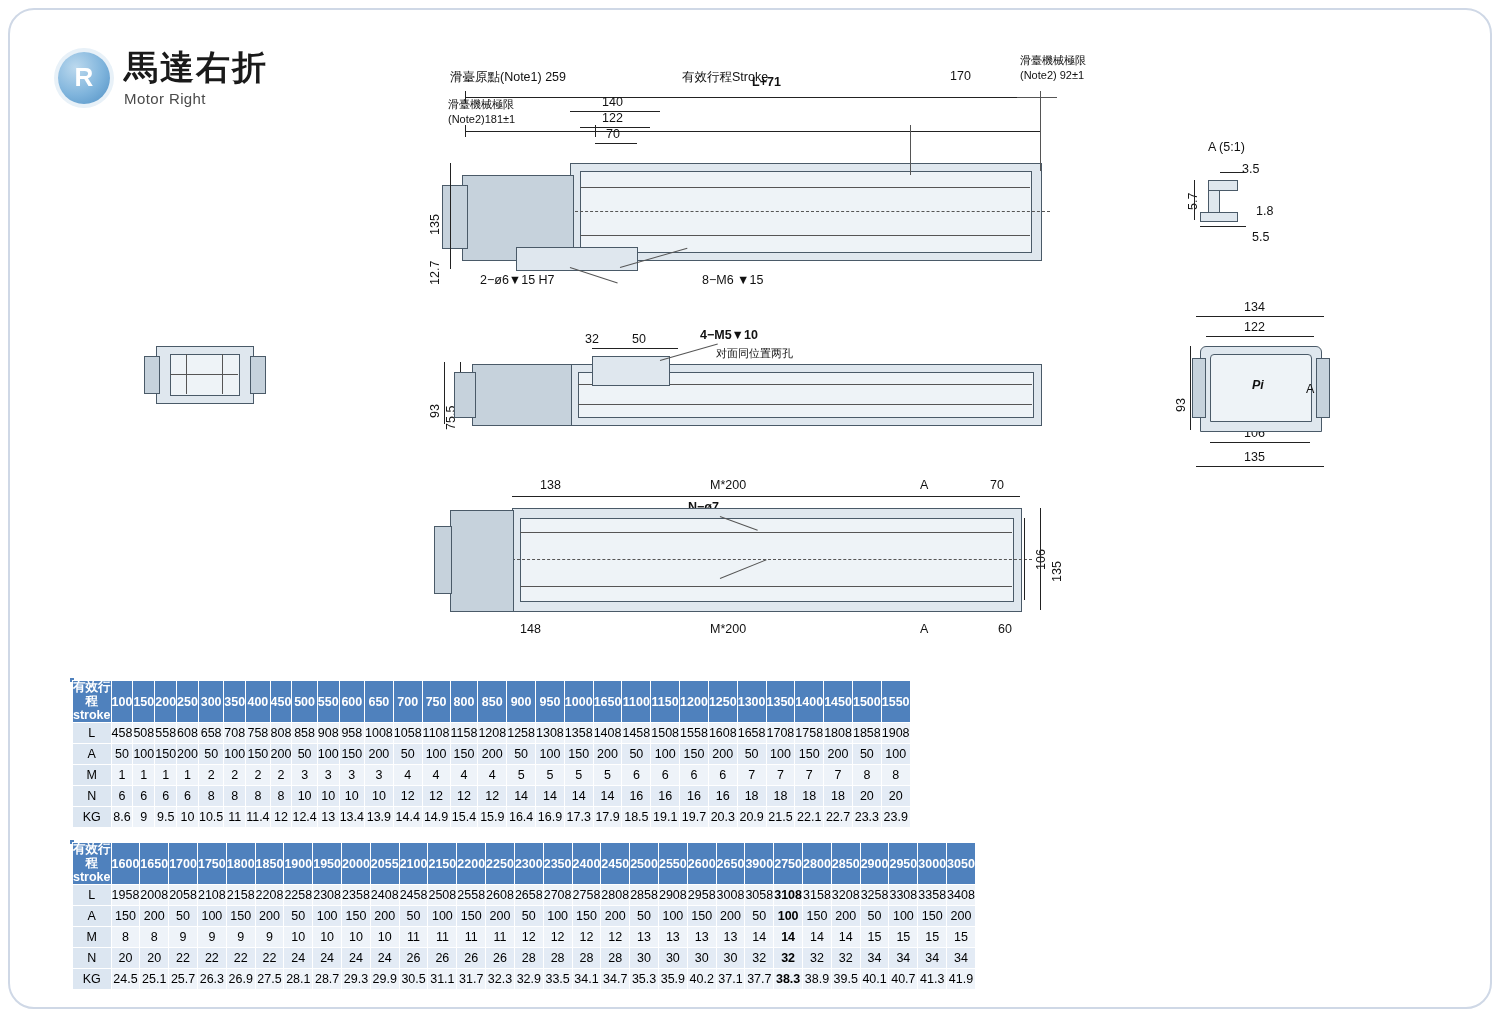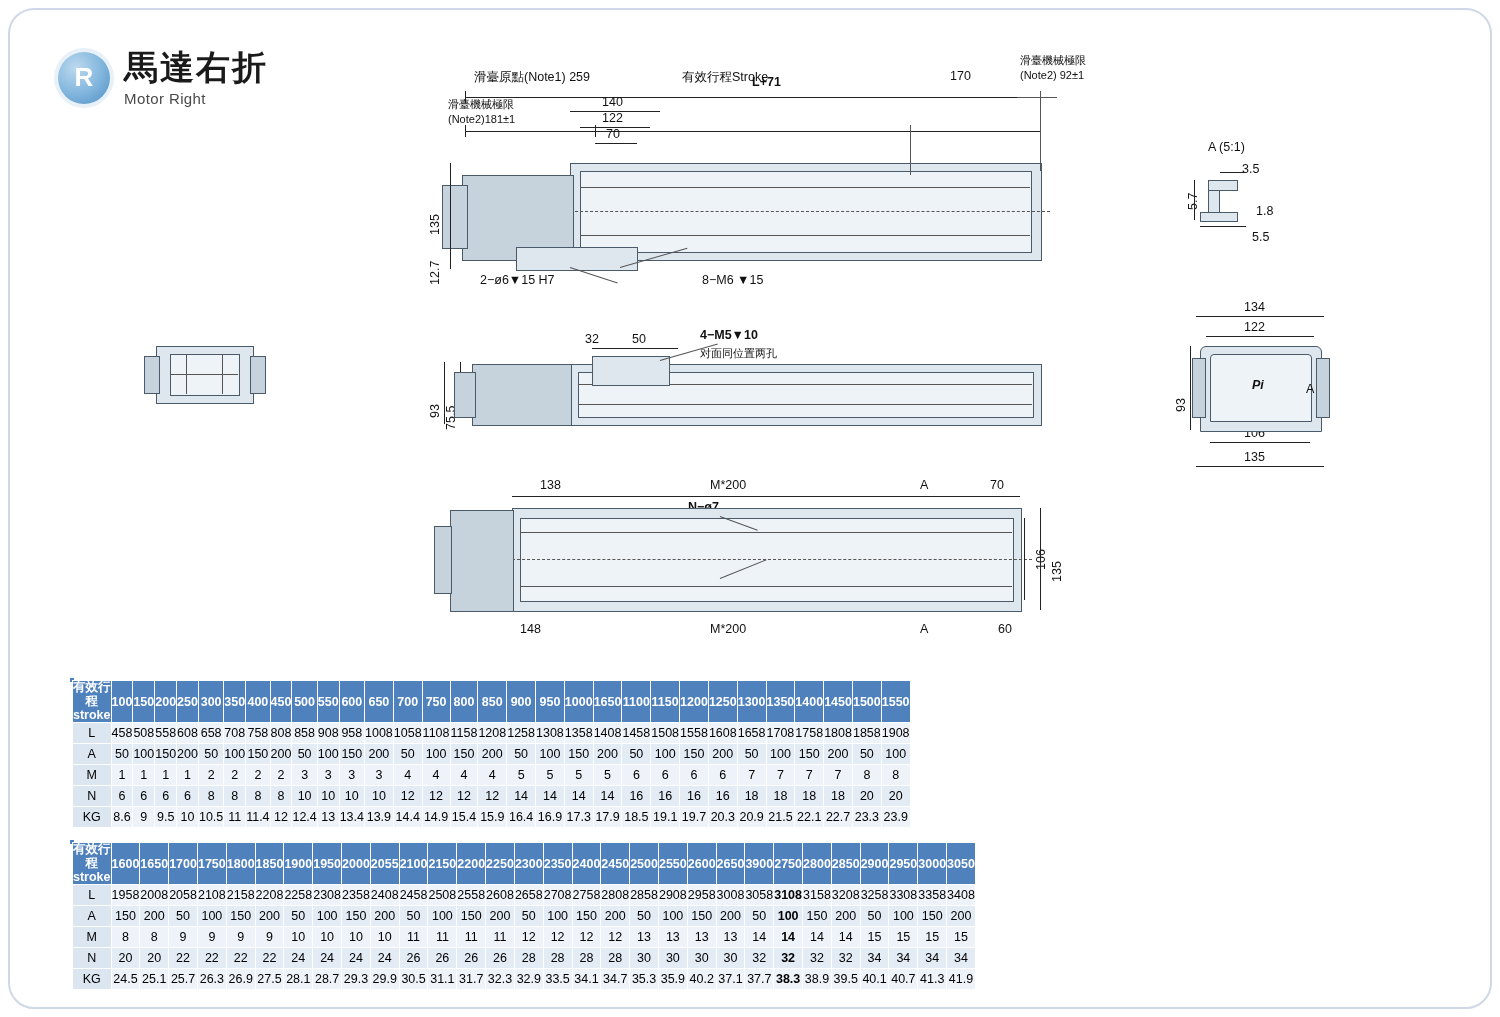--- a/index.html
+++ b/index.html
@@ -77,21 +77,21 @@
   <div class="ln h" style="left:45px;top:62px;width:575px;"></div>
   <div class="ln v" style="left:45px;top:56px;height:12px;"></div>
   <div class="ln v" style="left:620px;top:56px;height:12px;"></div>
   <div class="lbl b" style="left:307px;top:40px;margin-left:25px;">L+71</div>
 
   <div class="ln h" style="left:45px;top:96px;width:575px;"></div>
   <div class="ln v" style="left:45px;top:90px;height:12px;"></div>
   <div class="ln v" style="left:175px;top:90px;height:12px;"></div>
   <div class="ln v" style="left:490px;top:90px;height:12px;"></div>
   <div class="ln v" style="left:620px;top:90px;height:12px;"></div>
-  <div class="lbl" style="left:30px;top:34px;margin-left:24px;">滑臺原點(Note1) 259</div>
+  <div class="lbl" style="left:30px;top:34px;">滑臺原點(Note1) 259</div>
   <div class="lbl" style="left:262px;top:34px;">有效行程Stroke</div>
   <div class="lbl" style="left:530px;top:34px;">170</div>
 
   <div class="lbl sm" style="left:28px;top:62px;">滑臺機械極限</div>
   <div class="lbl sm" style="left:28px;top:78px;">(Note2)181±1</div>
   <div class="lbl sm" style="left:600px;top:18px;">滑臺機械極限</div>
   <div class="lbl sm" style="left:600px;top:34px;">(Note2) 92±1</div>
 
   <div class="lbl" style="left:182px;top:60px;">140</div>
   <div class="lbl" style="left:182px;top:76px;">122</div>
@@ -146,21 +146,21 @@
   <div class="body-dark" style="left:110px;top:26px;width:14px;height:36px;"></div>
   <div class="ln v thin" style="left:46px;top:24px;height:40px;"></div>
   <div class="ln v thin" style="left:82px;top:24px;height:40px;"></div>
   <div class="ln h thin" style="left:30px;top:44px;width:68px;"></div>
 </div>
 
 <div class="dwg" style="left:420px;top:320px;width:640px;height:130px;">
   <div class="lbl" style="left:165px;top:12px;">32</div>
   <div class="lbl" style="left:212px;top:12px;">50</div>
   <div class="lbl b" style="left:280px;top:8px;">4−M5▼10</div>
-  <div class="lbl sm" style="left:280px;top:26px;">对面同位置两孔</div>
+  <div class="lbl sm" style="left:296px;top:26px;">对面同位置两孔</div>
 
   <div class="lbl vert" style="left:8px;top:98px;">93</div>
   <div class="lbl vert" style="left:24px;top:110px;">75.5</div>
   <div class="ln v" style="left:24px;top:42px;height:62px;"></div>
   <div class="ln v" style="left:40px;top:42px;height:50px;"></div>
 
   <div class="body-fill" style="left:150px;top:44px;width:470px;height:60px;"></div>
   <div class="body-fill2" style="left:158px;top:52px;width:454px;height:44px;"></div>
   <div class="ln h thin" style="left:158px;top:64px;width:454px;"></div>
   <div class="ln h thin" style="left:158px;top:84px;width:454px;"></div>

